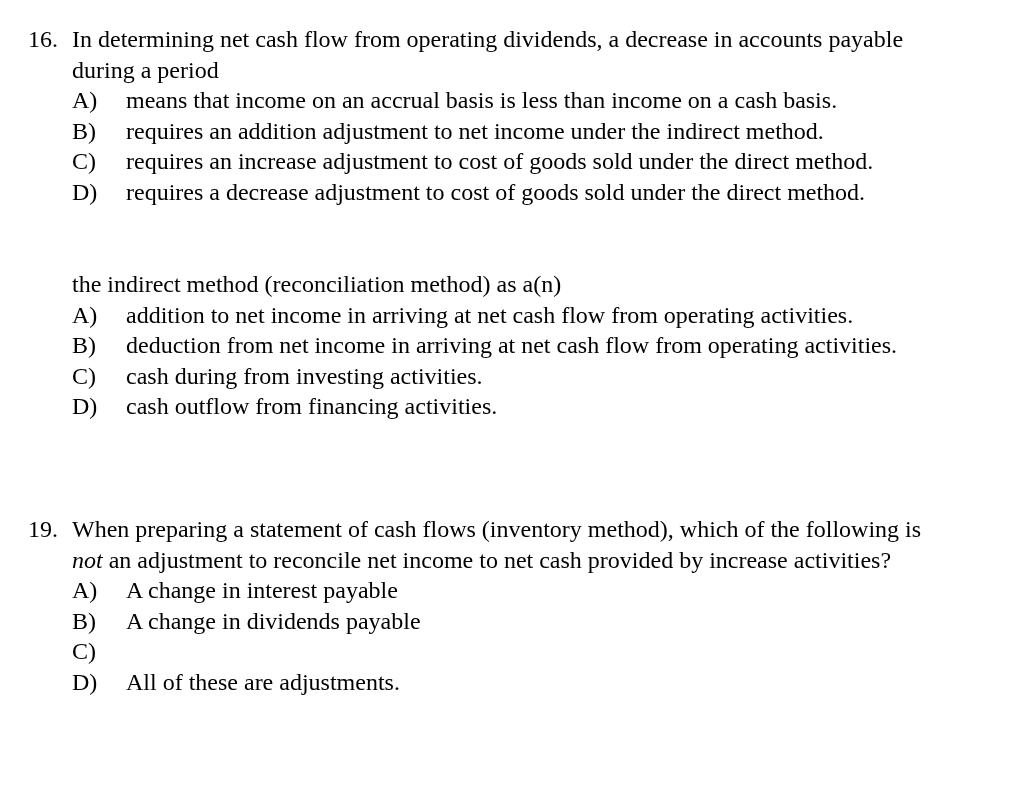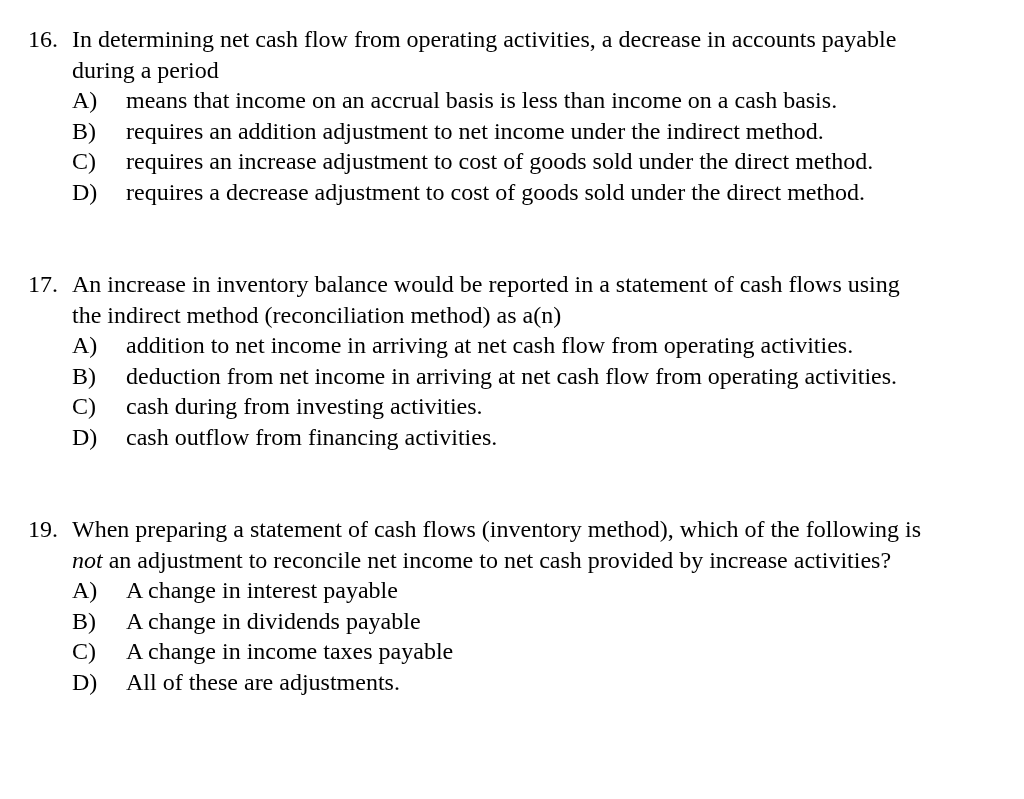--- a/index.html
+++ b/index.html
@@ -15,21 +15,21 @@
     .opt-letter { position: absolute; left: 44px; }
     .opt-text { position: absolute; left: 98px; }
     .italic { font-style: italic; }
   </style>
 </head>
 <body>
 
 <div class="question" style="top:24px;font-family:Liberation Serif, serif;">
   <div class="q-line">
       <span class="q-num">16.</span>
-      <span class="q-text">In determining net cash flow from operating activities, a decrease in accounts payable</span>
+      <span class="q-text">In determining net cash flow from operating dividends, a decrease in accounts payable</span>
     </div>
   <div class="q-line">
       <span class="q-text">during a period</span>
     </div>
   <div class="q-line">
       <span class="opt-letter">A)</span>
       <span class="opt-text">means that income on an accrual basis is less than income on a cash basis.</span>
     </div>
   <div class="q-line">
       <span class="opt-letter">B)</span>
@@ -39,24 +39,20 @@
       <span class="opt-letter">C)</span>
       <span class="opt-text">requires an increase adjustment to cost of goods sold under the direct method.</span>
     </div>
   <div class="q-line">
       <span class="opt-letter">D)</span>
       <span class="opt-text">requires a decrease adjustment to cost of goods sold under the direct method.</span>
     </div>
 </div>
 
 <div class="question" style="top:269px;">
-  <div class="q-line">
-      <span class="q-num">17.</span>
-      <span class="q-text">An increase in inventory balance would be reported in a statement of cash flows using</span>
-    </div>
   <div class="q-line">
       <span class="q-text">the indirect method (reconciliation method) as a(n)</span>
     </div>
   <div class="q-line">
       <span class="opt-letter">A)</span>
       <span class="opt-text">addition to net income in arriving at net cash flow from operating activities.</span>
     </div>
   <div class="q-line">
       <span class="opt-letter">B)</span>
       <span class="opt-text">deduction from net income in arriving at net cash flow from operating activities.</span>
@@ -82,19 +78,18 @@
   <div class="q-line">
       <span class="opt-letter">A)</span>
       <span class="opt-text">A change in interest payable</span>
     </div>
   <div class="q-line">
       <span class="opt-letter">B)</span>
       <span class="opt-text">A change in dividends payable</span>
     </div>
   <div class="q-line">
       <span class="opt-letter">C)</span>
-      <span class="opt-text">A change in income taxes payable</span>
     </div>
   <div class="q-line">
       <span class="opt-letter">D)</span>
       <span class="opt-text">All of these are adjustments.</span>
     </div>
 </div>
 
 </body></html>

